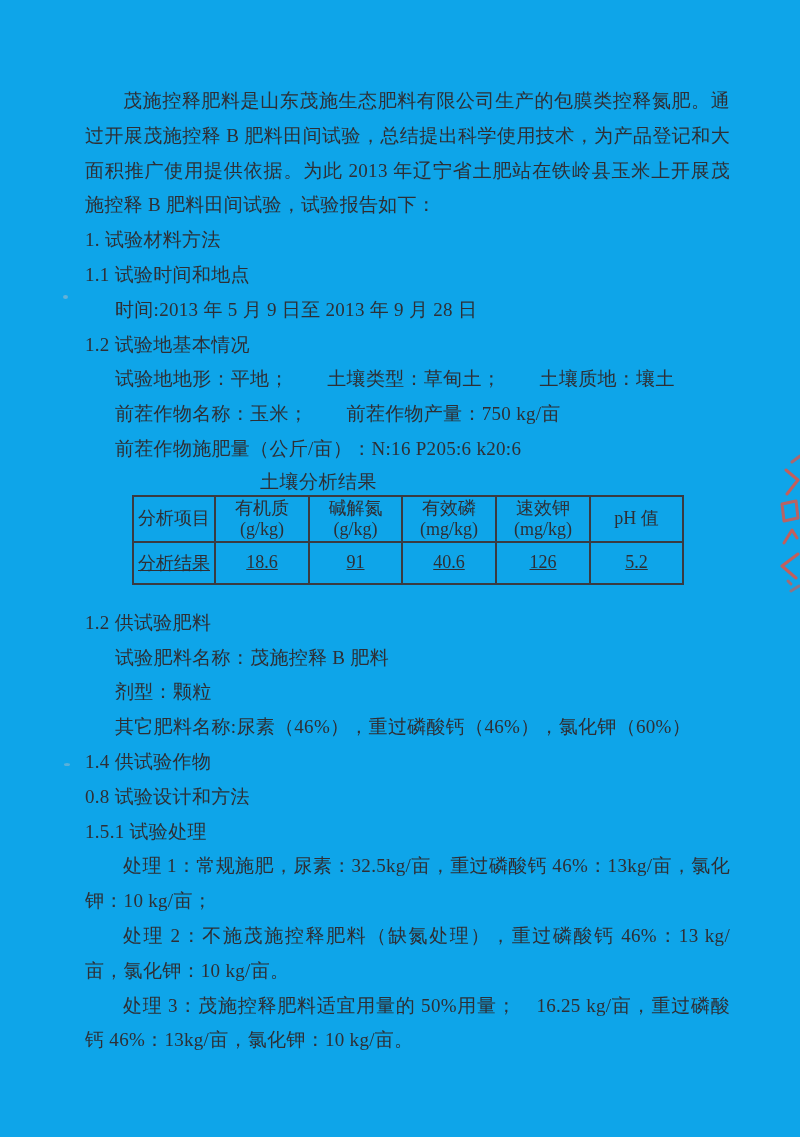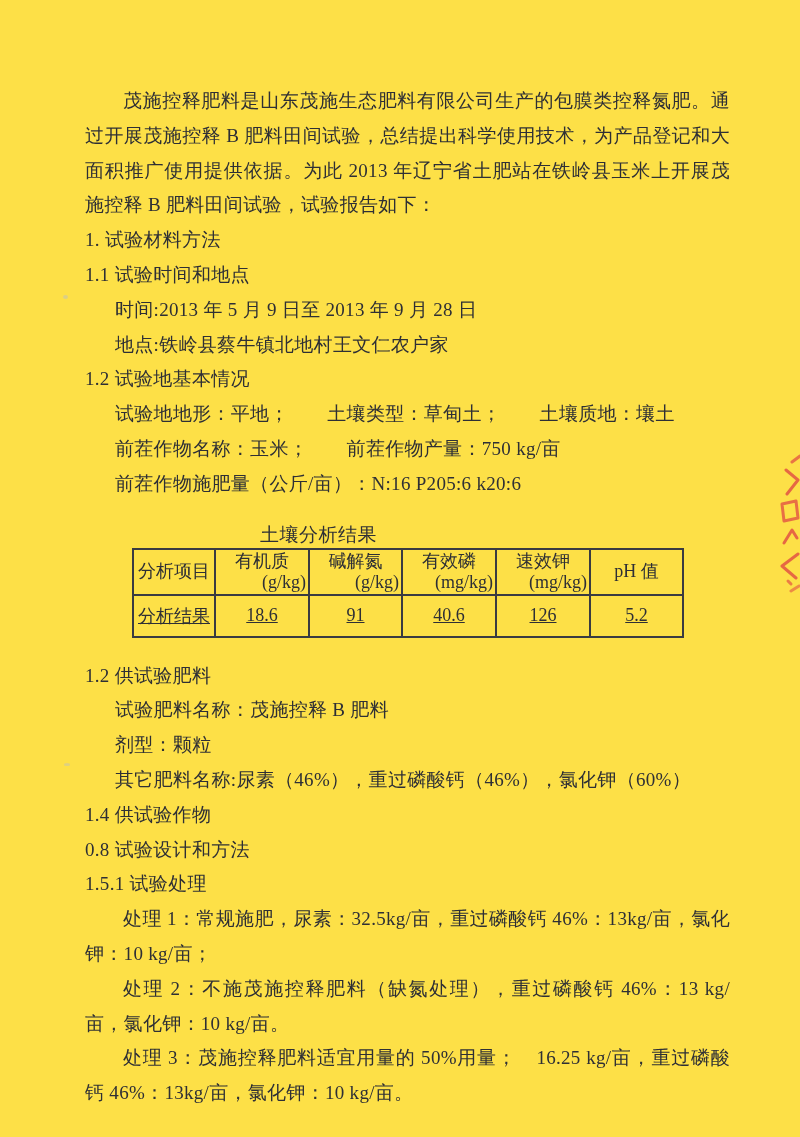--- a/index.html
+++ b/index.html
@@ -4,21 +4,21 @@
 <style>
   html, body {
     margin: 0; padding: 0;
     width: 800px; height: 1137px;
     overflow: hidden;
     background: #ffffff;
   }
   .page {
     position: relative;
     width: 800px; height: 1137px;
-    background: #fde047;
+    background: #0ea5e9;
     font-family: "Liberation Serif", "DejaVu Serif", serif;
     color: #2e2f35;
     font-size: 19px;
   }
   .content {
     position: absolute;
     left: 85px; right: 70px; top: 0;
     padding-top: 84px;
   }
   .line {
@@ -29,41 +29,41 @@
   .ind { padding-left: 30px; font-family: Liberation Serif, serif; }
   .para {
     margin: 0;
     line-height: 34.8px;
     text-align: justify;
     text-indent: 2em;
     letter-spacing: 0.3px;
   }
   .caption {
     margin-left: 175px;
-    margin-top: 20px;
+    margin-top: 2px;
     line-height: 26px;
     letter-spacing: 0.5px;
   }
   table.soil-table {
     border-collapse: collapse;
     margin-left: 47px;
     margin-bottom: 21px;
     table-layout: fixed;
   }
   table.soil-table th, table.soil-table td {
     border: 2px solid #3a3b41;
     text-align: center;
     vertical-align: middle;
     font-weight: normal;
     font-size: 18px;
     padding: 0 2px;
   }
   table.soil-table th { height: 44px; line-height: 21px; }
   table.soil-table td { height: 40px; text-decoration: underline; }
-  .h-unit { display: block; text-align: right; }
+  .h-unit { display: block; }
   .h-unit:empty { display: none; }
   .c0 { width: 82px; } .c1 { width: 94px; } .c2 { width: 93px; }
   .c3 { width: 94px; } .c4 { width: 94px; } .c5 { width: 93px; }
   .stamp {
     position: absolute;
     right: 0; top: 448px;
     width: 26px; height: 150px;
     pointer-events: none;
   }
   .speck {
@@ -79,21 +79,20 @@
 
 <div class="page">
   <div class="content">
 
     <p class="para">茂施控释肥料是山东茂施生态肥料有限公司生产的包膜类控释氮肥。通过开展茂施控释 B 肥料田间试验，总结提出科学使用技术，为产品登记和大面积推广使用提供依据。为此 2013 年辽宁省土肥站在铁岭县玉米上开展茂施控释 B 肥料田间试验，试验报告如下：</p>
 
     <div class="line">1. 试验材料方法</div>
 
     <div class="line">1.1 试验时间和地点</div>
     <div class="line ind">时间:2013 年 5 月 9 日至 2013 年 9 月 28 日</div>
-    <div class="line ind">地点:铁岭县蔡牛镇北地村王文仁农户家</div>
 
     <div class="line">1.2 试验地基本情况</div>
     <div class="line ind">试验地地形：平地；　　土壤类型：草甸土；　　土壤质地：壤土</div>
     <div class="line ind">前茬作物名称：玉米；　　前茬作物产量：750 kg/亩</div>
     <div class="line ind">前茬作物施肥量（公斤/亩）：N:16 P205:6 k20:6</div>
 
     <div class="caption">土壤分析结果</div>
 
     <table class="soil-table">
       <colgroup>

